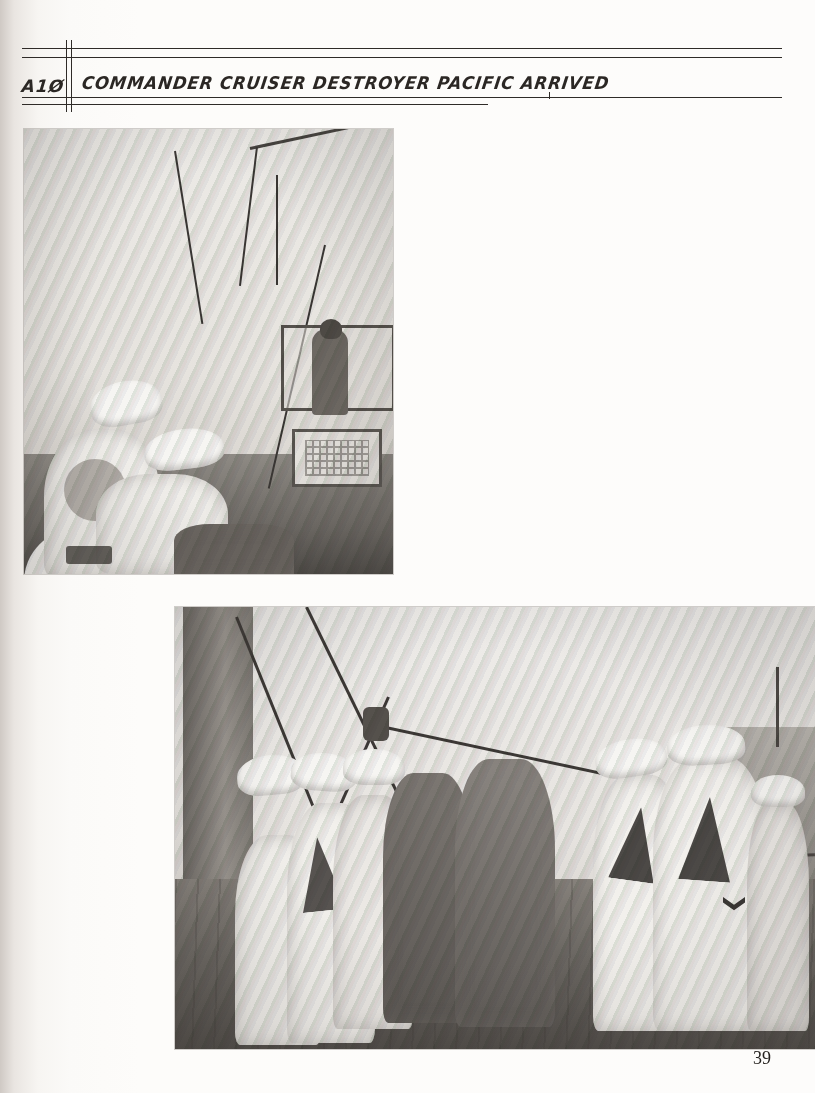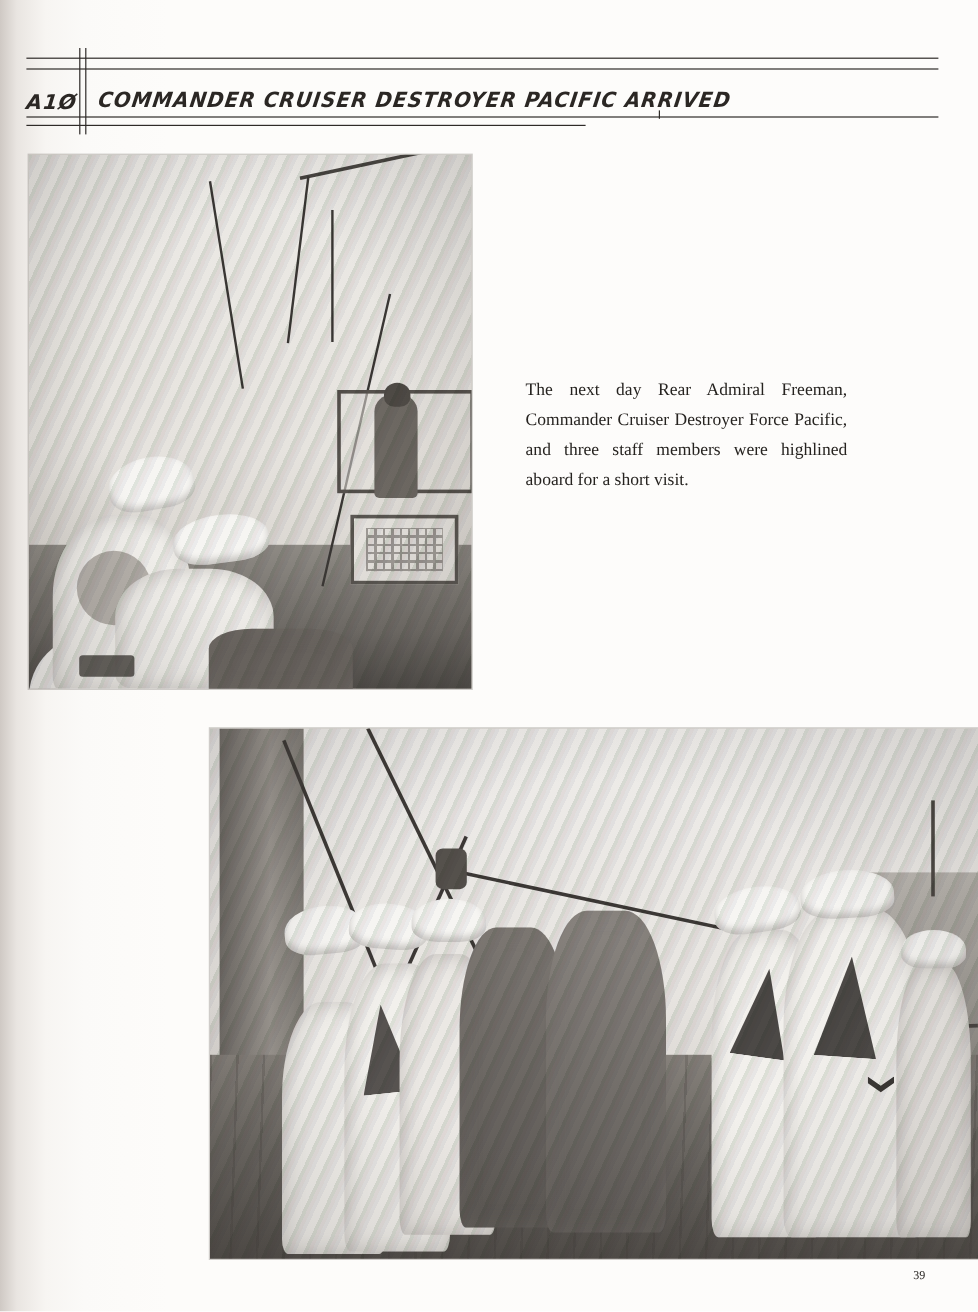--- a/index.html
+++ b/index.html
@@ -298,21 +298,21 @@
     line-height: 25px;
     text-align: justify;
     font-family: "Liberation Serif", serif;
   }
 
   
   #folio {
     position: absolute;
     right: 44px;
     bottom: 24px;
-    font-size: 10px;
+    font-size: 18px;
     color: #262320;
     font-family: "Liberation Serif", serif;
   }
 </style>
 </head>
 <body>
 
 <div id="page">
 
   <div id="header-block">
@@ -348,21 +348,20 @@
       <div class="sailor-cap s2cap"></div>
       <div class="sailor s3"></div>
 
       <div class="s4cap"></div>
       <div class="badge"></div>
       <div class="grain"></div>
       <div class="vignette"></div>
     </div>
   </div>
 
-  <p id="caption-text">The next day Rear Admiral Freeman, Commander Cruiser Destroyer Force Pacific, and three staff members were highlined aboard for a short visit.</p>
 
   <div class="photo" id="photo-bottom">
     <div class="base">
       <div class="sky"></div>
       <div class="stack"></div>
       <div class="superstructure"></div>
       <div class="mast"></div>
       <div class="deck"></div>
       <div class="c1"></div>
       <div class="c2"></div>

